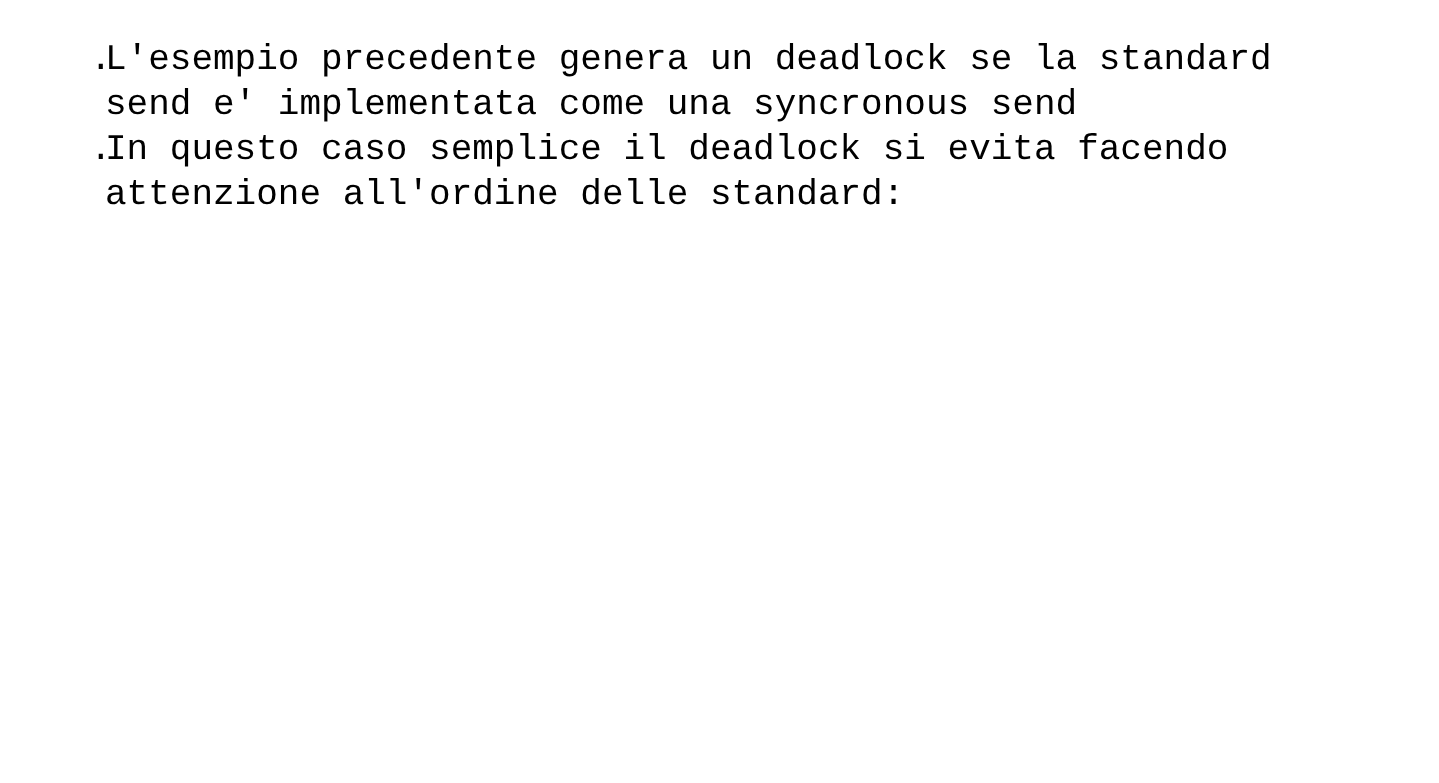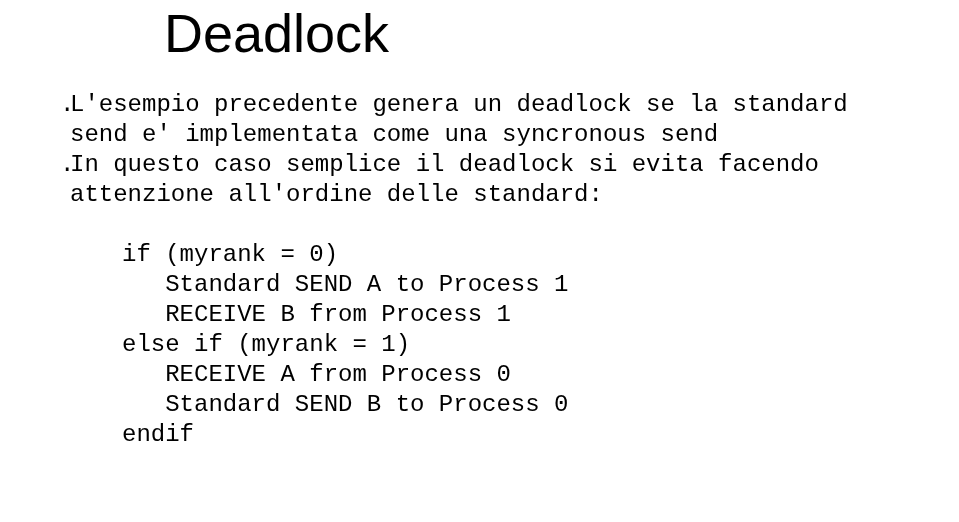--- a/index.html
+++ b/index.html
@@ -54,37 +54,29 @@
     white-space: pre;
     margin-top: 30px;
     margin-left: 62px;
   }
 </style>
 </head>
 <body>
 
 <div class="slide">
 
-  <h1 class="title">Deadlock</h1>
 
   <div class="body">
 
     <div class="bullet-row">
       <div class="bullet-dot">.</div>
       <div class="bullet-text">L'esempio precedente genera un deadlock se la standard send e' implementata come una syncronous send</div>
     </div>
 
     <div class="bullet-row">
       <div class="bullet-dot">.</div>
       <div class="bullet-text">In questo caso semplice il deadlock si evita facendo attenzione all'ordine delle standard:</div>
     </div>
 
-    <div class="code-block">if (myrank = 0)
-   Standard SEND A to Process 1
-   RECEIVE B from Process 1
-else if (myrank = 1)
-   RECEIVE A from Process 0
-   Standard SEND B to Process 0
-endif</div>
 
   </div>
 
 </div>
 
 </body></html>

